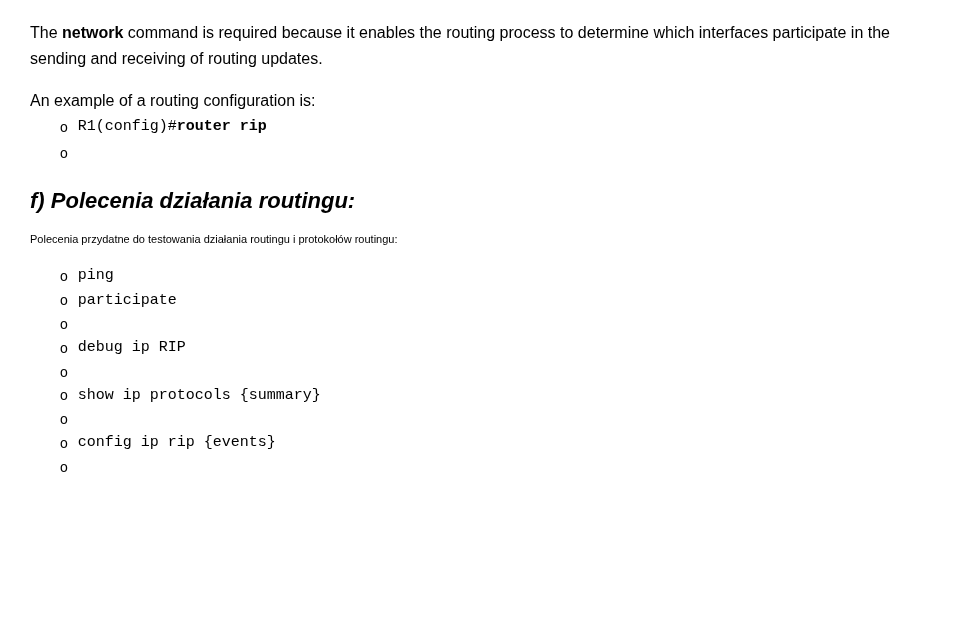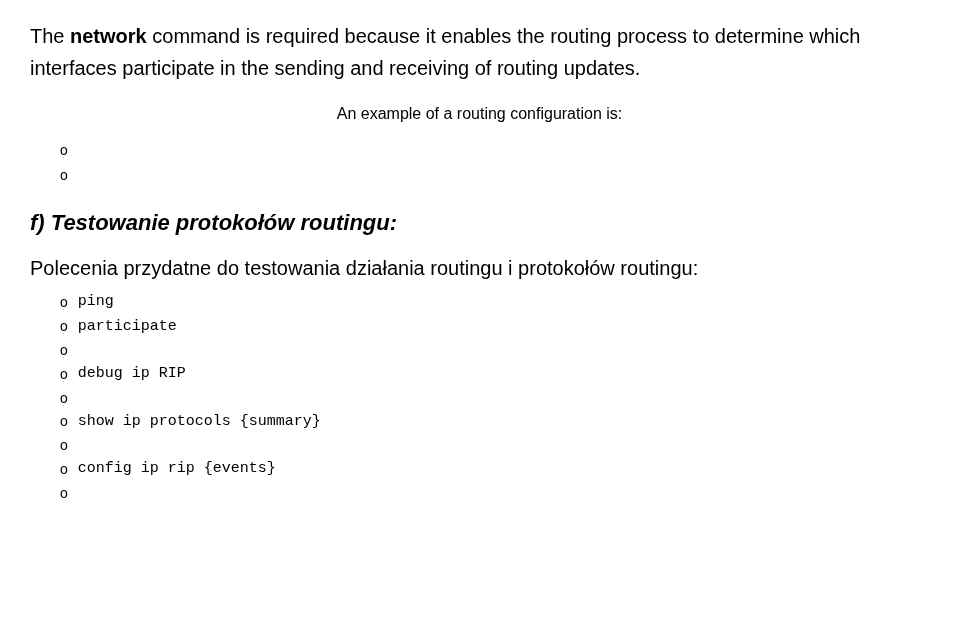--- a/index.html
+++ b/index.html
@@ -14,40 +14,39 @@
       font-size: 16px;
       color: #000000;
       width: 959px;
       min-height: 622px;
       padding: 20px 30px;
       line-height: 1.5;
     }
 
     .intro-text {
       margin-bottom: 18px;
-      font-size: 20px;
+      font-size: 16px;
       line-height: 1.6;
     }
 
     .section-title {
       font-size: 16px;
-      margin-bottom: 14px;
-      text-align: center;
+      margin-bottom: 3px;
     }
 
     .section-heading {
       font-size: 22px;
       font-weight: bold;
       font-style: italic;
       margin: 20px 0 14px 0;
     }
 
     .commands-intro {
-      font-size: 20px;
-      margin-bottom: 8px;
+      font-size: 11px;
+      margin-bottom: 18px;
     }
 
     .commands-list {
       list-style: none;
       margin-left: 30px;
     }
 
     .commands-list li {
       font-family: 'Courier New', Courier, monospace;
       font-size: 15px;
@@ -83,27 +82,28 @@
 
 <p class="intro-text">
   The <strong>network</strong> command is required because it enables the routing process to determine which interfaces participate in the sending and receiving of routing updates.
 </p>
 
 <p class="section-title">An example of a routing configuration is:</p>
 
 <ul class="config-list">
   <li>
     <span class="bullet">o</span>
+    <span>R1(config)#<strong>router rip</strong></span>
   </li>
   <li>
     <span class="bullet">o</span>
   </li>
 </ul>
 
-<p class="section-heading">f)  Testowanie protokołów routingu:</p>
+<p class="section-heading">f)  Polecenia działania routingu:</p>
 
 <p class="commands-intro">Polecenia przydatne do testowania działania routingu i protokołów routingu:</p>
 
 <ul class="commands-list">
   <li>
     <span class="bullet">o</span>
     <span>ping</span>
   </li>
   <li>
     <span class="bullet">o</span>

